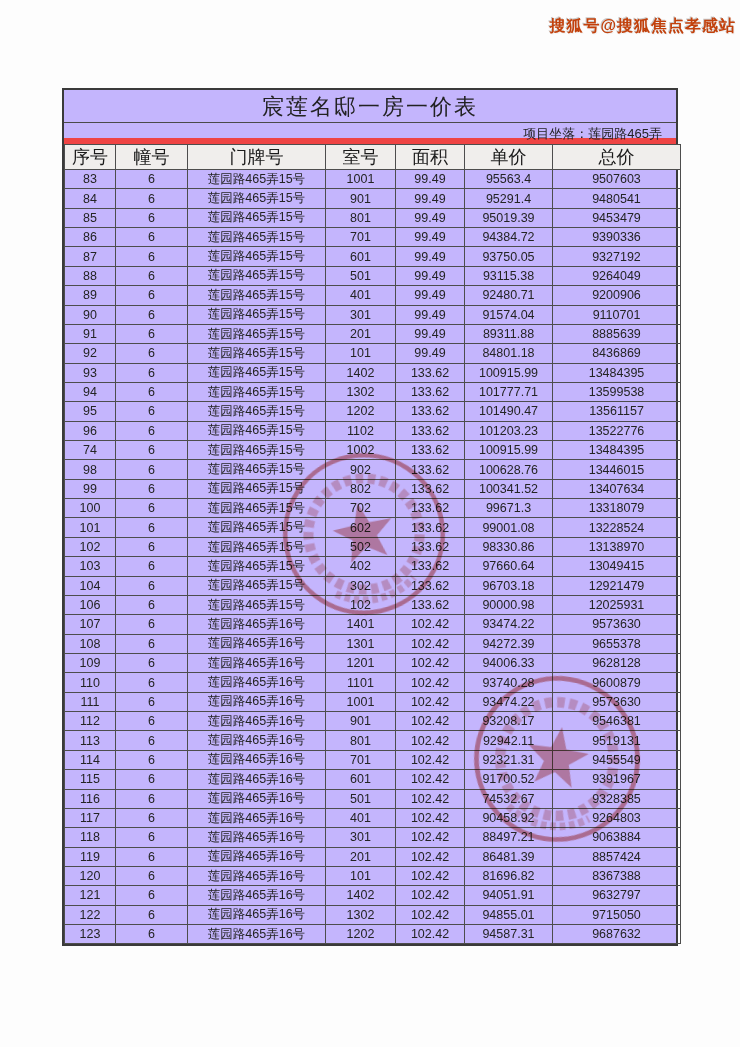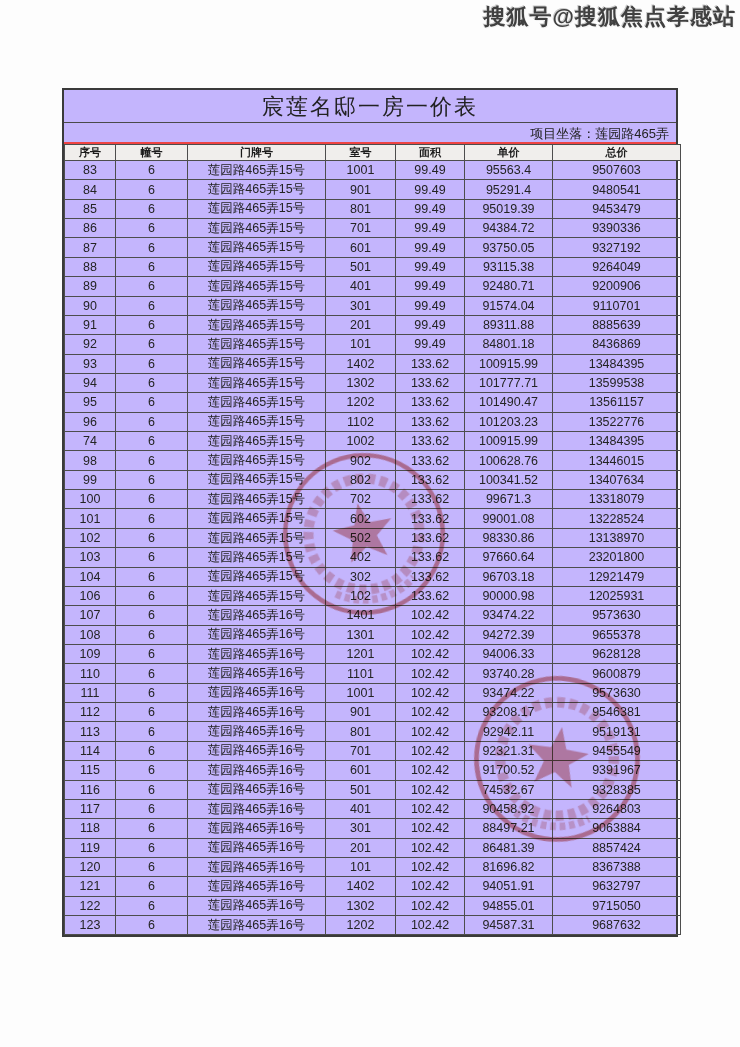--- a/index.html
+++ b/index.html
@@ -8,26 +8,26 @@
     position: relative;
     background: #fdfdfd;
     font-family: "Liberation Sans", "DejaVu Sans", sans-serif;
     color: #1c1c1c;
     overflow: hidden;
   }
 
   
   .watermark {
     position: absolute;
-    top: 2px;
+    top: 16px;
     right: 4px;
-    font-size: 22px;
+    font-size: 16px;
     font-weight: bold;
     letter-spacing: 1px;
-    color: #404040;
+    color: #c2410c;
     text-shadow: 1px 1px 0 #f2f2f2, -1px -1px 0 #c9c9c9;
     user-select: none;
   }
 
   
   .doc {
     position: absolute;
     left: 62px;
     top: 88px;
     width: 616px;
@@ -42,41 +42,41 @@
     font-weight: 500;
     letter-spacing: 2px;
     border-bottom: 1px solid #4a4a4a;
     color: #222;
   }
   .doc-subtitle {
     height: 21px;
     line-height: 21px;
     text-align: right;
     font-size: 13px;
-    padding-right: 7px;
-    border-bottom: 2px solid #ef4444;
+    padding-right: 14px;
+    border-bottom: 6px solid #ef4444;
     color: #232323;
   }
 
   table.price {
     width: 100%;
     border-collapse: collapse;
     table-layout: fixed;
   }
   table.price th, table.price td {
     border: 1px solid #4d4d4d;
     text-align: center;
     vertical-align: middle;
     overflow: hidden;
     white-space: nowrap;
   }
   table.price th {
-    height: 16px;
-    font-size: 11px;
-    font-weight: bold;
+    height: 22px;
+    font-size: 18px;
+    font-weight: normal;
     background: #f0eeec;
     color: #1b1b1b;
   }
   table.price td {
     height: 19.37px;
     font-size: 12.5px;
     color: #242424;
   }
   col.c0 { width: 51px; }
   col.c1 { width: 72px; }
@@ -307,21 +307,21 @@
           <td>98330.86</td>
           <td>13138970</td>
         </tr>
         <tr>
           <td>103</td>
           <td>6</td>
           <td>莲园路465弄15号</td>
           <td>402</td>
           <td>133.62</td>
           <td>97660.64</td>
-          <td>23201800</td>
+          <td>13049415</td>
         </tr>
         <tr>
           <td>104</td>
           <td>6</td>
           <td>莲园路465弄15号</td>
           <td>302</td>
           <td>133.62</td>
           <td>96703.18</td>
           <td>12921479</td>
         </tr>

